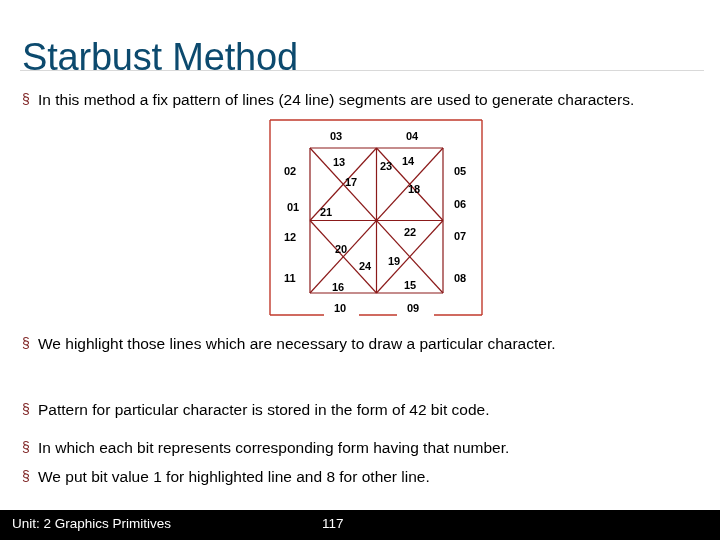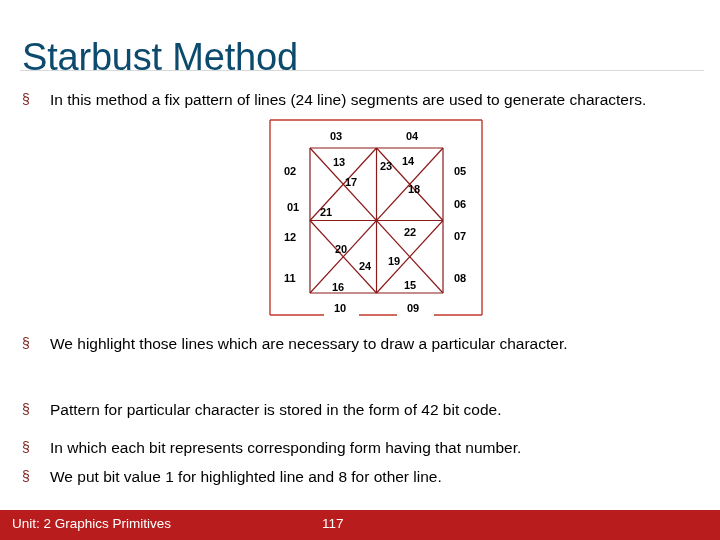--- a/index.html
+++ b/index.html
@@ -42,21 +42,21 @@
     position:absolute;
     left:0; top:0;
     width:14px;
     color:#7b1d1d;
     font-size:14px;
     line-height:27px;
     text-align:left;
   }
   .bullet .txt{
     display:block;
-    margin-left:28px;
+    margin-left:16px;
   }
   .justify .txt{ text-align:justify; text-align-last:left; }
 
   #b1{ left:22px; top:86px; width:676px; }
   #b2{ left:22px; top:330px; width:676px; }
   #b3{ left:22px; top:396px; width:676px; }
   #b4{ left:22px; top:434px; width:676px; }
   #b5{ left:22px; top:463px; width:676px; }
 
   
@@ -65,21 +65,21 @@
     left:262px; top:112px;
     width:228px; height:212px;
   }
   .diagram svg{ display:block; }
 
   
   .footer{
     position:absolute;
     left:0; top:510px;
     width:720px; height:30px;
-    background:#b91c1c;
+    background:#000000;
     color:#ffffff;
   }
   .footer .unit{
     position:absolute; left:12px; top:6px;
     font-size:13.5px; white-space:nowrap;
   }
   .footer .pageno{
     position:absolute; left:322px; top:6px;
     font-size:13.5px; white-space:nowrap;
   }

